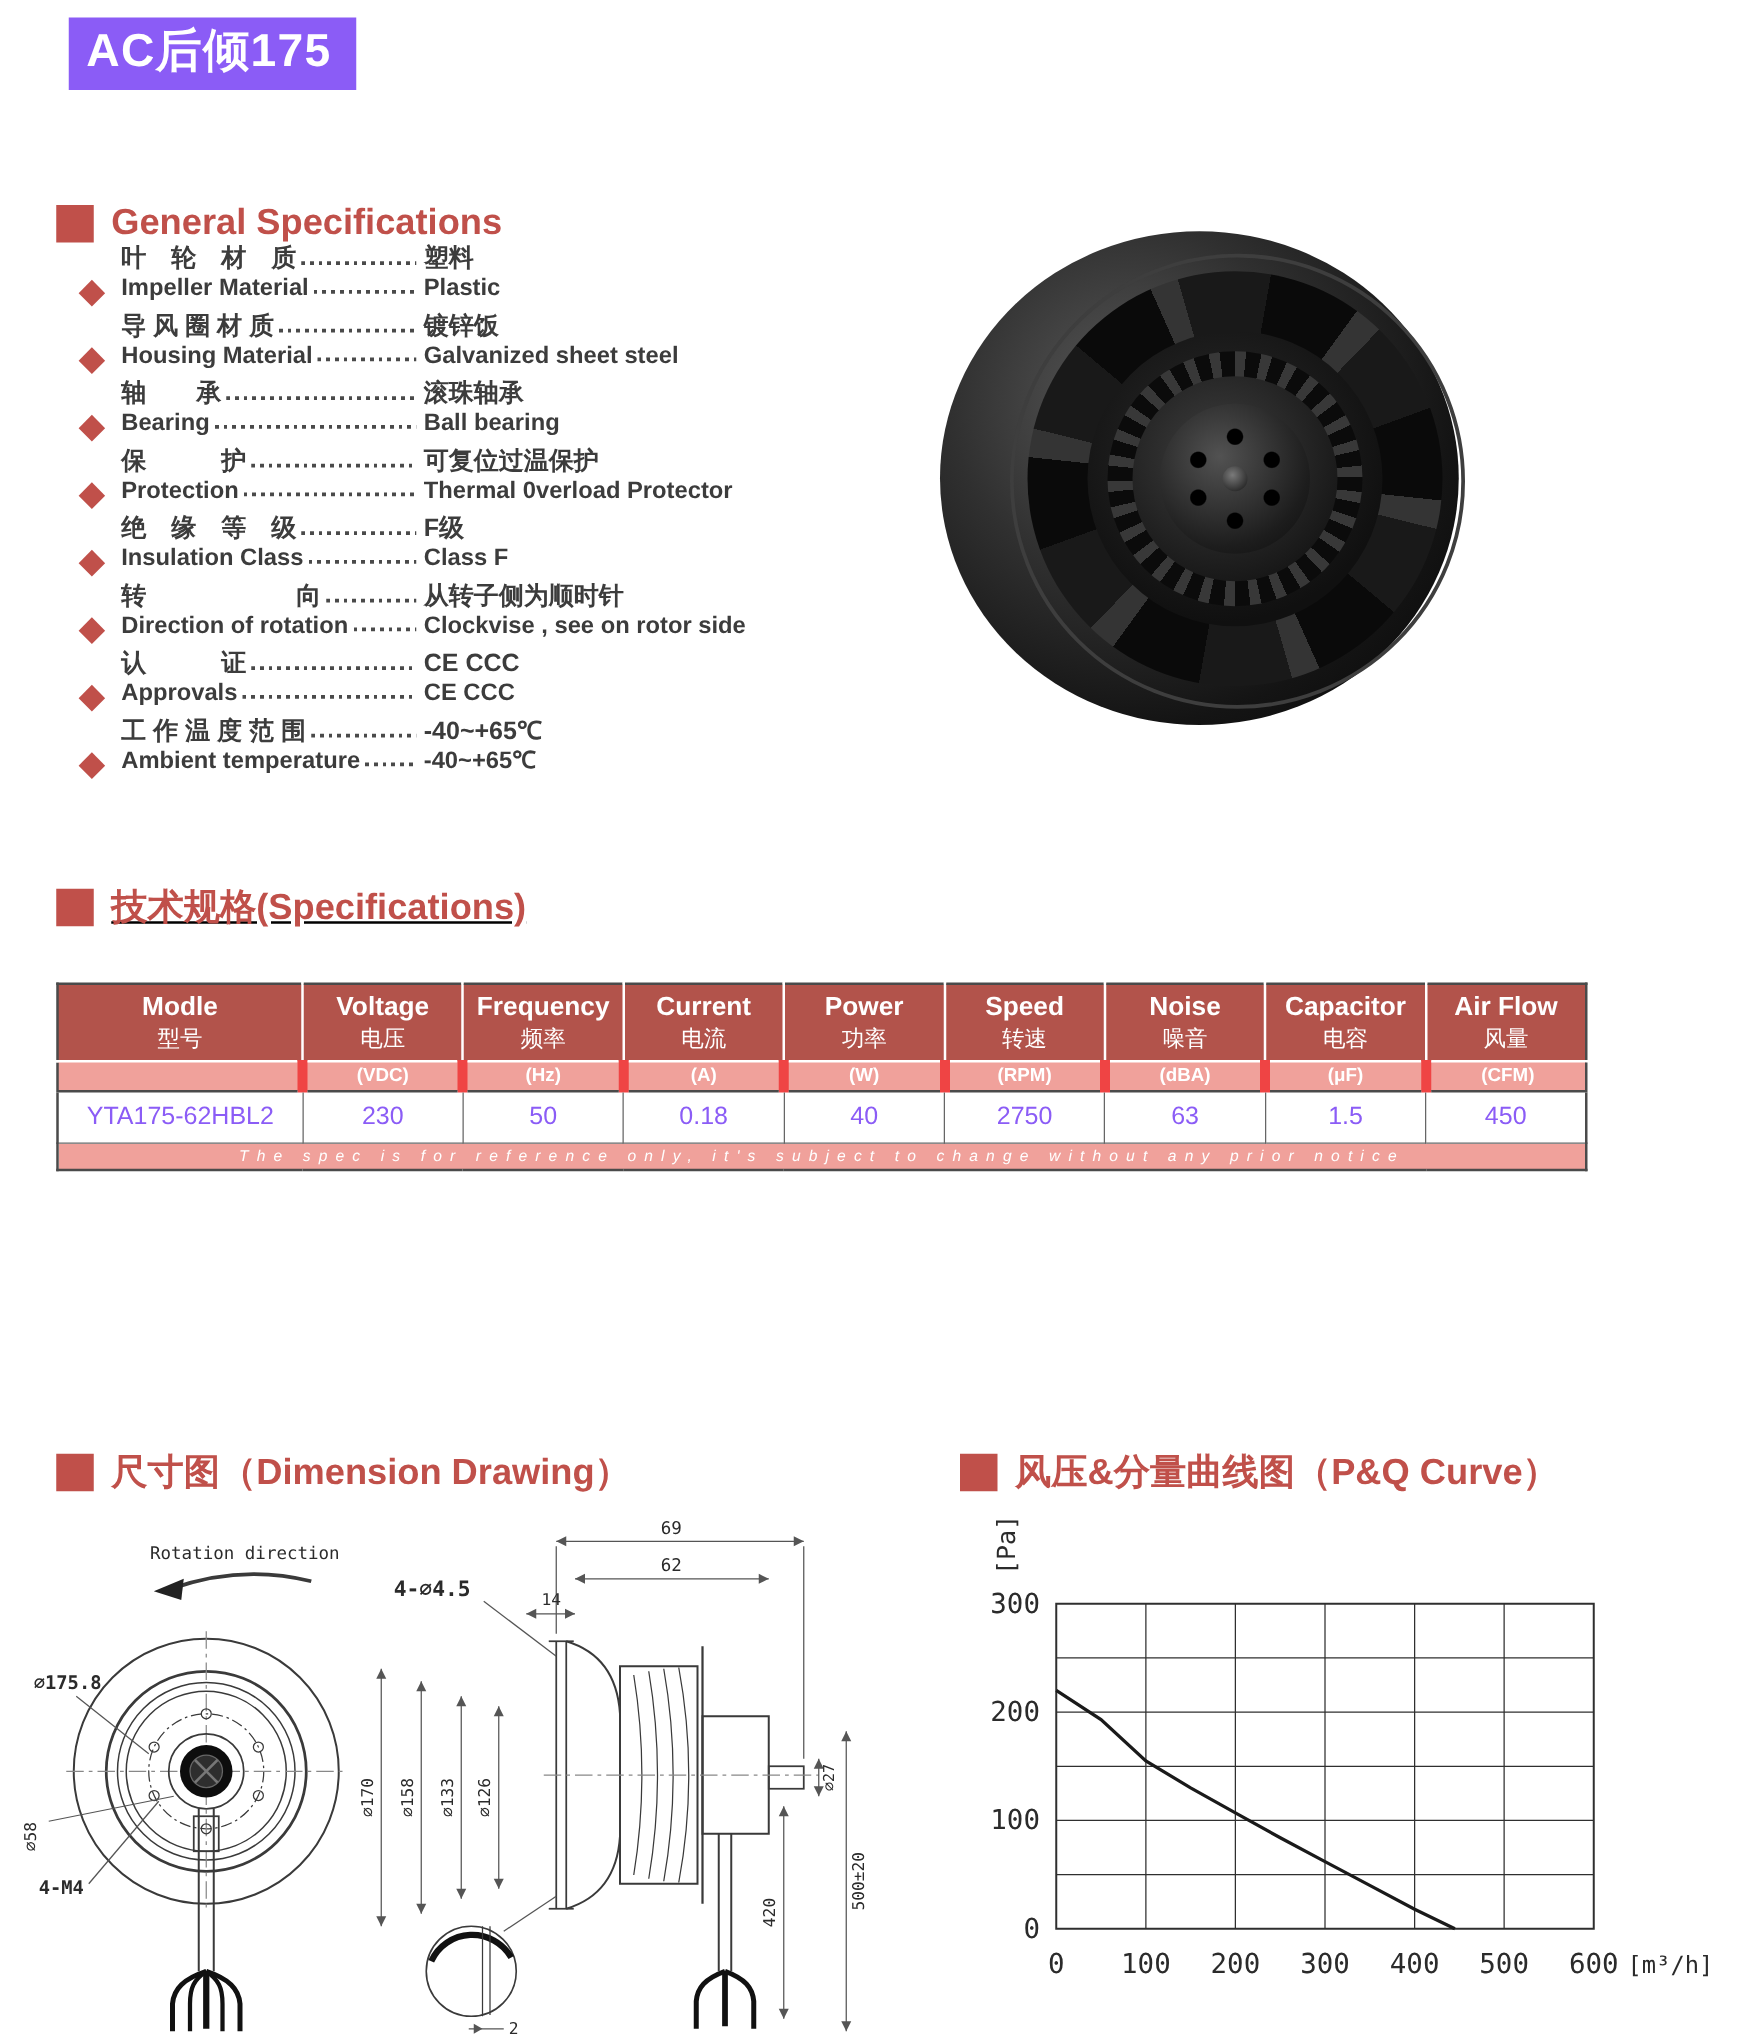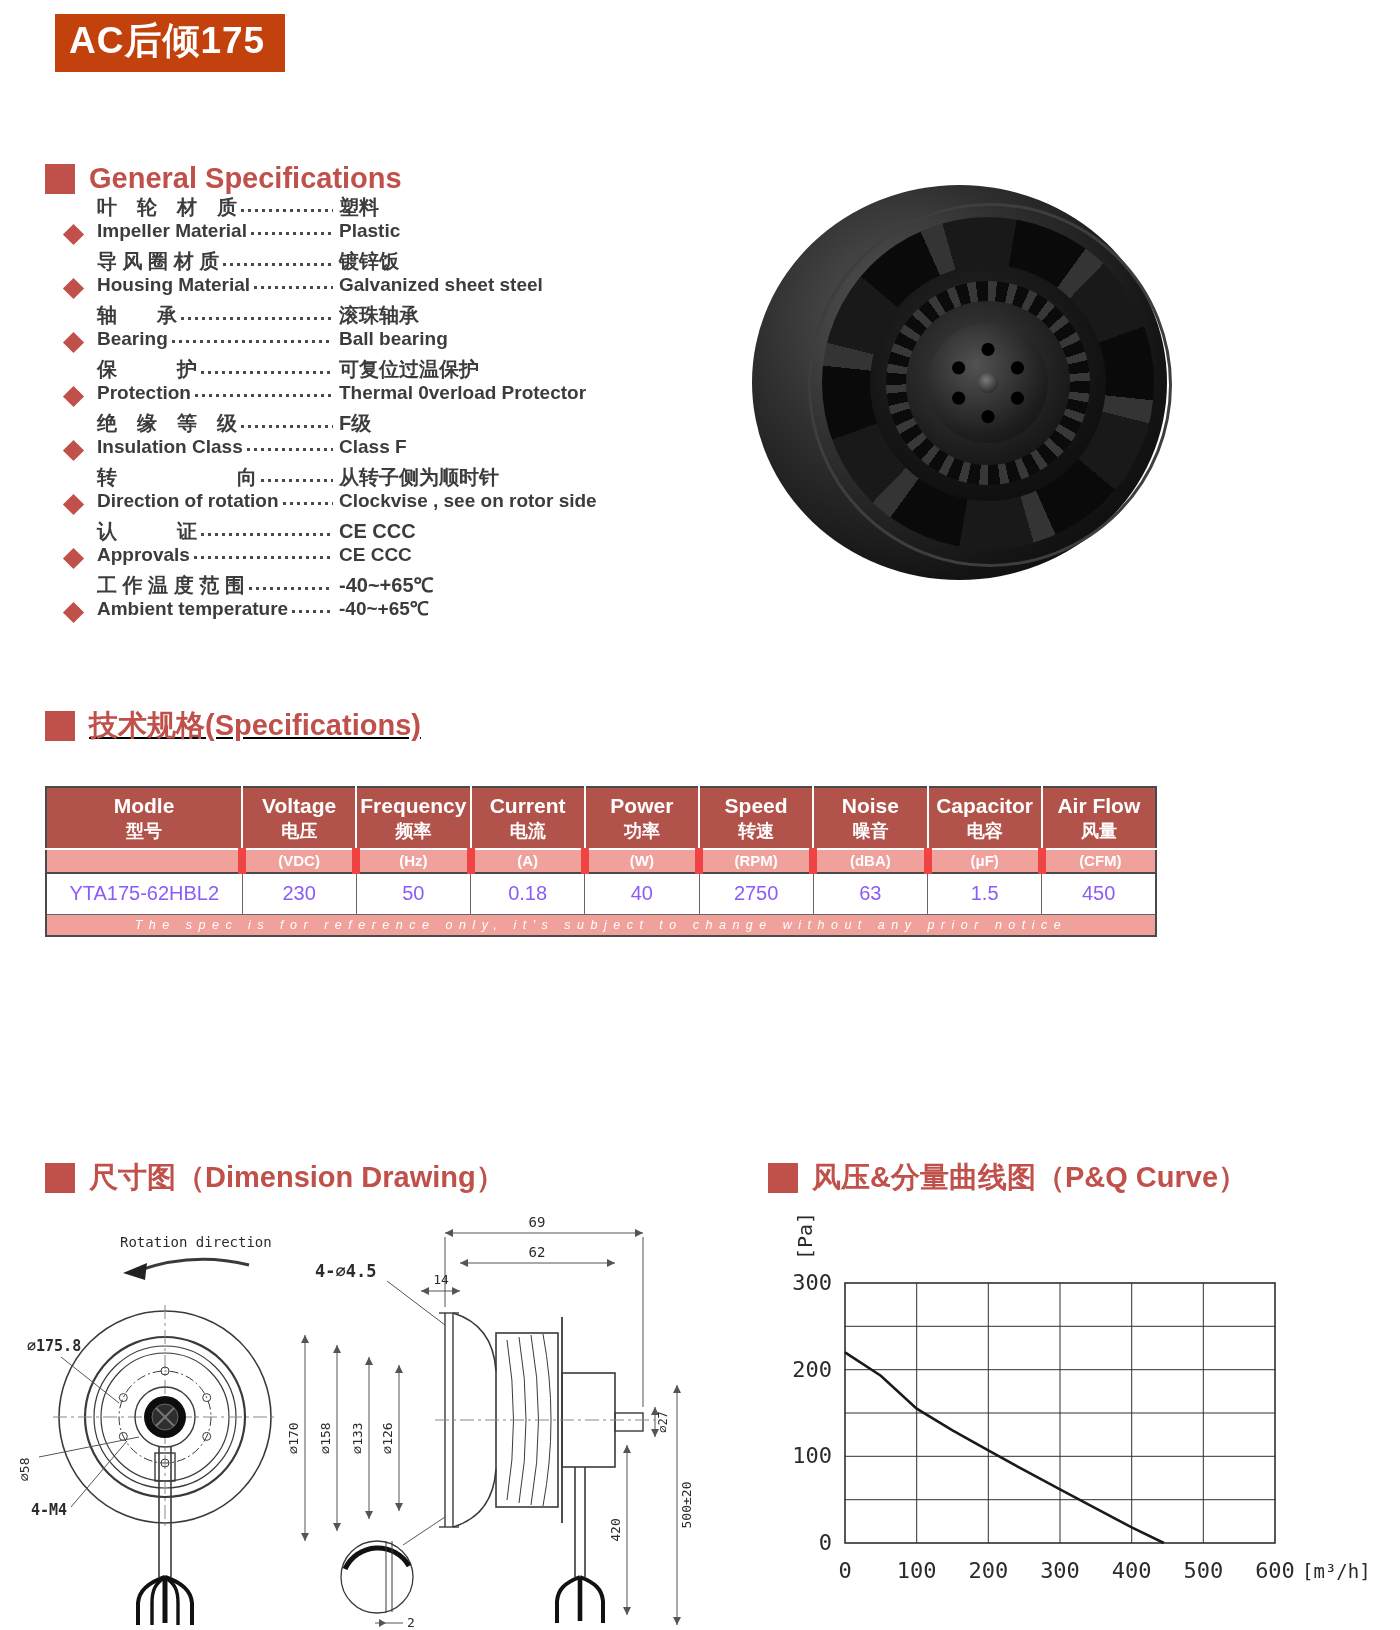--- a/index.html
+++ b/index.html
@@ -2,21 +2,21 @@
 <html><head>
 <meta charset="utf-8">
 <style>
   html,body { margin:0; padding:0; background:#ffffff; }
   #page {
     position:relative; width:1400px; height:1630px; background:#ffffff;
     font-family:"Liberation Sans", sans-serif; overflow:hidden;
   }
   
   #title-box {
-    position:absolute; left:55px; top:14px; background:#c2410c; color:#fff;
+    position:absolute; left:55px; top:14px; background:#8b5cf6; color:#fff;
     font-size:37px; font-weight:bold; padding:2px 20px 6px 14px; letter-spacing:1px;
   }
   .sec-head { position:absolute; display:flex; align-items:center; gap:14px;margin-top:32px; }
   .sec-square { width:30px; height:30px; background:#c0504a; flex:0 0 auto; }
   .sec-title { font-size:29px; font-weight:bold; color:#c0504a; white-space:nowrap; }
   #head-general { left:45px; top:130px; }
   #head-specs   { left:45px; top:674px;text-decoration:underline; }
   #head-dim     { left:45px; top:1126px; }
   #head-pq      { left:768px; top:1126px; }
 
@@ -55,27 +55,27 @@
       radial-gradient(circle at 50% 10%, #000 6px, transparent 7px),
       radial-gradient(circle at 85% 32%, #000 6px, transparent 7px),
       radial-gradient(circle at 85% 68%, #000 6px, transparent 7px),
       radial-gradient(circle at 50% 90%, #000 6px, transparent 7px),
       radial-gradient(circle at 15% 68%, #000 6px, transparent 7px),
       radial-gradient(circle at 15% 32%, #000 6px, transparent 7px); }
   .fan-cap { left:226px; top:188px; width:20px; height:20px;
     background:radial-gradient(circle at 40% 35%, #7a7a7a 0%, #222 85%); }
 
   
-  #table-wrap { position:absolute; left:45px; top:786px; width:1112px; }
+  #table-wrap { position:absolute; left:45px; top:786px; width:1225px; }
   table { border-collapse:collapse; width:100%; table-layout:fixed; border:2px solid #4a4a4a; }
   th, td { text-align:center; }
   .thead th { background:#b2534b; border-left:2px solid #fff; padding:4px 0 5px; }
   .thead th:first-child { border-left:none; }
   .h-en { color:#fff; font-size:21px; font-weight:bold; line-height:27px; }
-  .h-cn { color:#fff; font-size:18px; font-weight:bold; line-height:24px; }
+  .h-cn { color:#fff; font-size:18px; font-weight:normal; line-height:24px; }
   .tunits td { background:#f0a19b; color:#fff; font-size:15px; font-weight:bold;
                padding:2px 0 3px; border-left:8px solid #ef4444; border-top:2px solid #fff; }
   .tunits td:first-child { border-left:none; }
   .tdata td { background:#fff; color:#8b5cf6; font-size:20px; padding:8px 0 9px;
               border:1px solid #666; border-top:2px solid #4a4a4a; }
   .tnote td { background:#f0a19b; color:#fff; font-size:12.5px; letter-spacing:6.5px;
               padding:3px 0; white-space:nowrap; overflow:hidden; border-top:1px solid #666;font-style:italic; }
 
   
   #dim-svg { position:absolute; left:15px; top:1185px; }

